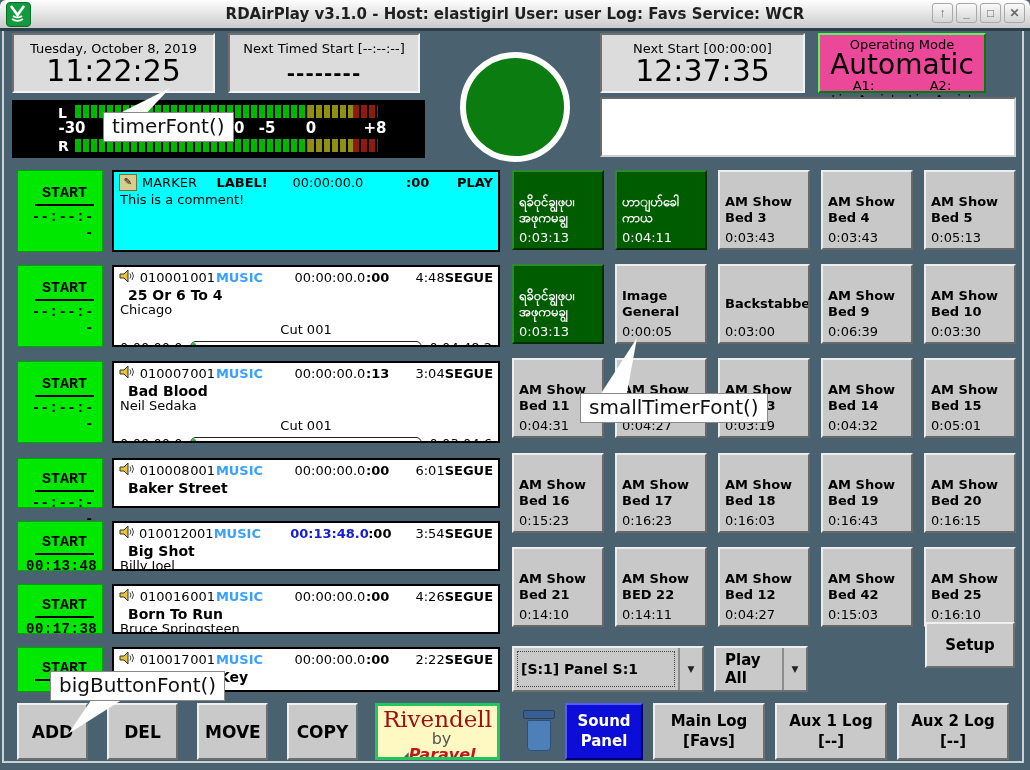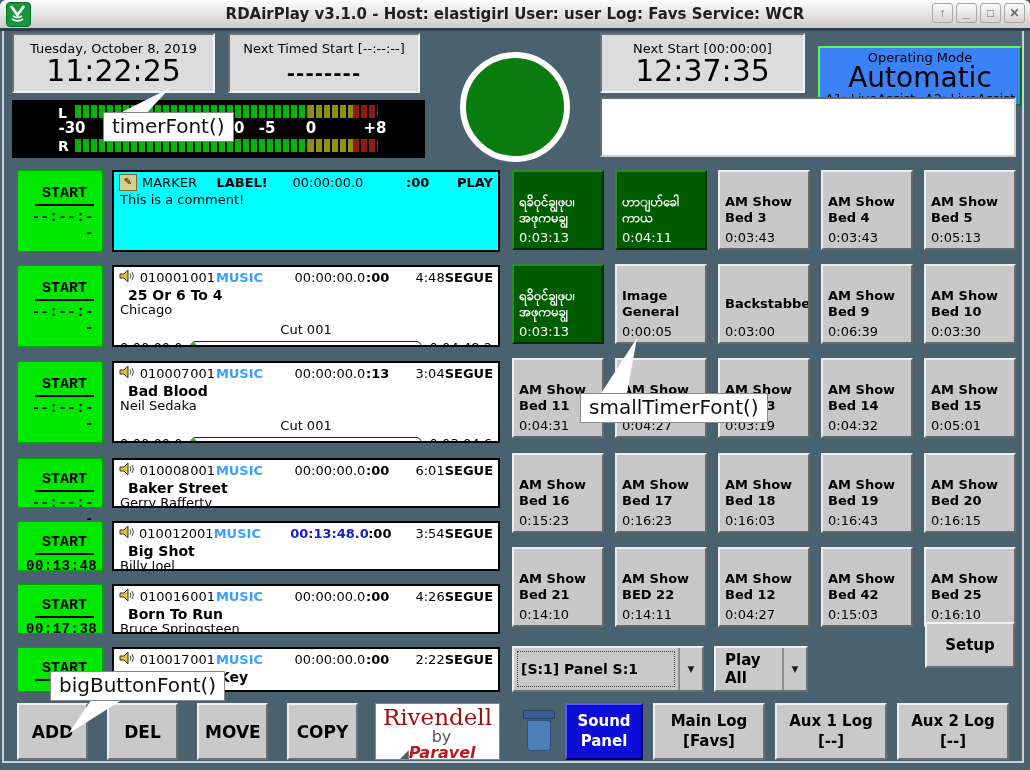--- a/index.html
+++ b/index.html
@@ -19,21 +19,21 @@
 
   
   .panel{position:absolute;background:#dcdcdc;border:2px solid;border-color:#6f6f6f #f2f2f2 #f2f2f2 #6f6f6f;
     color:#000;text-align:center;box-sizing:border-box;}
   #clock-panel{left:12px;top:33px;width:203px;height:60px;}
   #nts-panel{left:228px;top:33px;width:192px;height:60px;}
   #nstop-panel{left:600px;top:33px;width:205px;height:60px;}
   .p-small{font-size:13px;margin-top:7px;line-height:1;}
   .p-big{font-size:30px;line-height:1.05;}
   .p-dashes{font-size:20px;font-weight:bold;letter-spacing:1px;margin-top:6px;}
-  #opmode{left:818px;top:46px;width:204px;height:60px;background:#3b82f6;
+  #opmode{left:818px;top:33px;width:168px;height:60px;background:#ec4899;
     border-color:#58f858 #077a07 #077a07 #58f858;}
   #opmode .p-small{margin-top:3px;}
   #opmode .p-big{font-size:28px;line-height:1;}
   .assists{display:flex;justify-content:space-between;padding:0 5px;font-size:13px;line-height:1.1;}
 
   #pie{position:absolute;left:460px;top:52px;width:98px;height:98px;border-radius:50%;
     background:#0a7c10;border:6px solid #ffffff;box-sizing:content-box;}
 
   
   #meter{position:absolute;left:12px;top:100px;width:413px;height:58px;background:#000;}
@@ -98,22 +98,22 @@
   .sel-arrow{width:22px;border-left:2px solid #8d8d8d;display:flex;align-items:center;justify-content:center;
     font-size:9px;color:#222;}
   #playall{position:absolute;left:714px;top:646px;width:94px;height:46px;display:flex;align-items:stretch;padding:0;}
   .pa-label{flex:1;font-size:15px;font-weight:bold;display:flex;align-items:center;padding-left:9px;}
   #setup-btn{position:absolute;left:925px;top:622px;width:90px;height:46px;font-size:15px;font-weight:bold;}
 
   
   .edit-btn{position:absolute;top:703px;width:71px;height:57px;font-size:17px;font-weight:bold;}
   .mode-btn{position:absolute;top:703px;height:57px;font-size:15px;font-weight:bold;line-height:1.3;text-align:center;}
   .mode-btn.active{background:#0d0dd8;color:#fff;border-color:#5a5aff #000070 #000070 #5a5aff;}
-  #logo{position:absolute;left:375px;top:703px;width:125px;height:57px;background:#ffffff;
-    border:1px solid #22c55e;text-align:center;box-sizing:border-box;overflow:hidden;}
+  #logo{position:absolute;left:375px;top:703px;width:125px;height:57px;background:#fef9c3;
+    border:3px solid #22c55e;text-align:center;box-sizing:border-box;overflow:hidden;}
   .rv{font-family:"DejaVu Serif","Liberation Serif",serif;color:#a01010;font-size:23px;line-height:1.05;margin-top:1px;}
   .by{font-size:16px;color:#555;line-height:1;padding-left:8px;}
   .pv-line{font-size:16px;font-weight:bold;font-style:italic;color:#c01818;line-height:1.05;}
   .tri{color:#5a5a5a;font-size:12px;font-style:normal;}
   .sys{font-size:9px;color:#888;font-style:italic;line-height:1;text-align:right;padding-right:16px;
     border-top:1px solid #aaa;margin:1px 14px 0 40px;}
   #trash{position:absolute;left:523px;top:710px;width:32px;height:44px;cursor:default;}
   .trash-lid{width:32px;height:9px;background:#3a5e92;border:1px solid #24405f;border-radius:2px;box-sizing:border-box;}
   .trash-body{width:24px;height:31px;margin:1px auto 0;background:#4d80b8;border:1px solid #2c4f7d;
     border-radius:2px 2px 4px 4px;box-sizing:border-box;}
@@ -279,21 +279,20 @@
               </svg></span>
             <span class="c-cart">010008</span>
             <span class="c-grp">001</span>
             <span class="c-gen">MUSIC</span>
             <span class="c-time">00:00:00.0</span>
             <span class="c-talk">:00</span>
             <span class="c-len">6:01</span>
             <span class="c-trans">SEGUE</span>
           </div>
           <div class="tl">Baker Street</div>
-          <div class="ar">Gerry Rafferty</div>
         </div>
       </div>
       <div class="log-row" style="top: 521px; height: 50px;">
         <button class="start-btn"><div class="start-word">START</div><div class="start-time">00:13:48</div></button>
         <div class="log-card">
           <div class="meta">
             <span class="spk-icon"><svg width="16" height="14" viewBox="0 0 16 14">
                 <polygon points="1,5 5,5 9,1 9,13 5,9 1,9" fill="#e8c23a" stroke="#333" stroke-width="1"></polygon>
                 <path d="M11,4.5 q1.8,2.5 0,5 M13,3 q3,4 0,8" stroke="#444" fill="none" stroke-width="1"></path>
               </svg></span>

